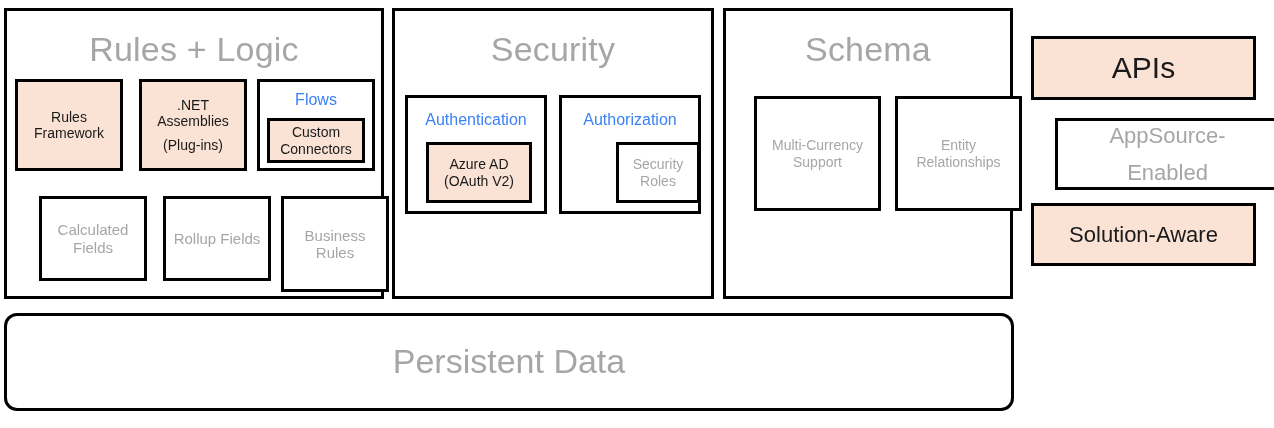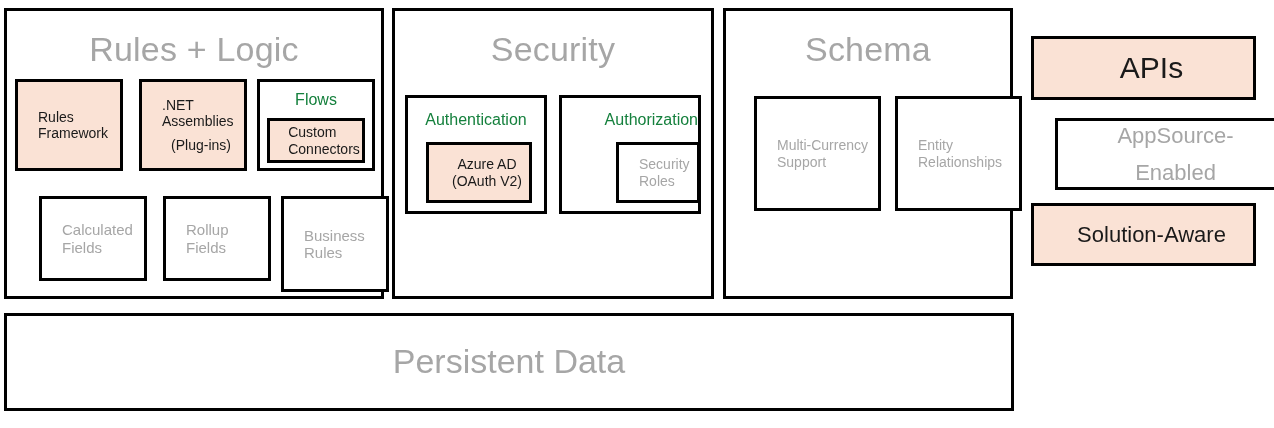--- a/index.html
+++ b/index.html
@@ -17,21 +17,21 @@
     overflow: hidden;
   }
   .box {
     position: absolute;
     box-sizing: border-box;
     border: 3px solid #000000;
     background: #ffffff;
     display: flex;
     align-items: center;
     justify-content: center;
-    padding-left: 16px;
+    text-align: center;
   }
   .fill { background: #FAE2D5; }
   .plain { background: #ffffff; margin-left: 24px; }
 
   
   .section {
     position: absolute;
     box-sizing: border-box;
     border: 3px solid #000000;
     background: #ffffff;
@@ -68,21 +68,21 @@
   .wrap {
     position: absolute;
     box-sizing: border-box;
     border: 3px solid #000000;
     background: #ffffff;
   }
   .wrap-title {
     position: absolute;
     left: 0; right: 0;
     text-align: center;
-    color: #15803d;
+    color: #3b82f6;
     white-space: nowrap;
   }
   .banner {
     position: absolute;
     box-sizing: border-box;
     border: 3px solid #000000;
     background: #ffffff;
     display: flex;
     align-items: center;
     justify-content: center;
@@ -137,21 +137,21 @@
 
   <div class="wrap" style="left:405px; top:95px; width:142px; height:119px;">
     <div class="wrap-title s16" style="top:13px;">Authentication</div>
     <div class="box fill" style="left:18px; top:44px; width:106px; height:61px; flex-direction:column;">
       <span class="leaf-label t-dark s14">Azure AD</span>
       <span class="leaf-label t-dark s14">(OAuth V2)</span>
     </div>
   </div>
 
   <div class="wrap" style="left:559px; top:95px; width:142px; height:119px;">
-    <div class="wrap-title s16" style="top:13px;text-align:right;">Authorization</div>
+    <div class="wrap-title s16" style="top:13px;">Authorization</div>
     <div class="box plain" style="left:30px; top:44px; width:84px; height:61px;">
       <span class="leaf-label t-gray s14">Security Roles</span>
     </div>
   </div>
 
   <div class="section" style="left:723px; top:8px; width:290px; height:291px;">
     <div class="section-title s34" style="top:20px;">Schema</div>
   </div>
 
   <div class="box plain" style="left:730px; top:96px; width:127px; height:115px;">
@@ -168,17 +168,17 @@
 
   <div class="box plain" style="left:1031px; top:118px; width:225px; height:72px; flex-direction:column;gap:12px;">
     <span class="leaf-label t-gray s22">AppSource-</span>
     <span class="leaf-label t-gray s22">Enabled</span>
   </div>
 
   <div class="box fill" style="left:1031px; top:203px; width:225px; height:63px;">
     <span class="leaf-label t-dark s22">Solution-Aware</span>
   </div>
 
-  <div class="banner" style="left:4px; top:313px; width:1010px; height:98px;">
+  <div class="banner" style="left:4px; top:313px; width:1010px; height:98px;border-radius:13px;">
     <span class="banner-label s34">Persistent Data</span>
   </div>
 
 </div>
 
 </body></html>

